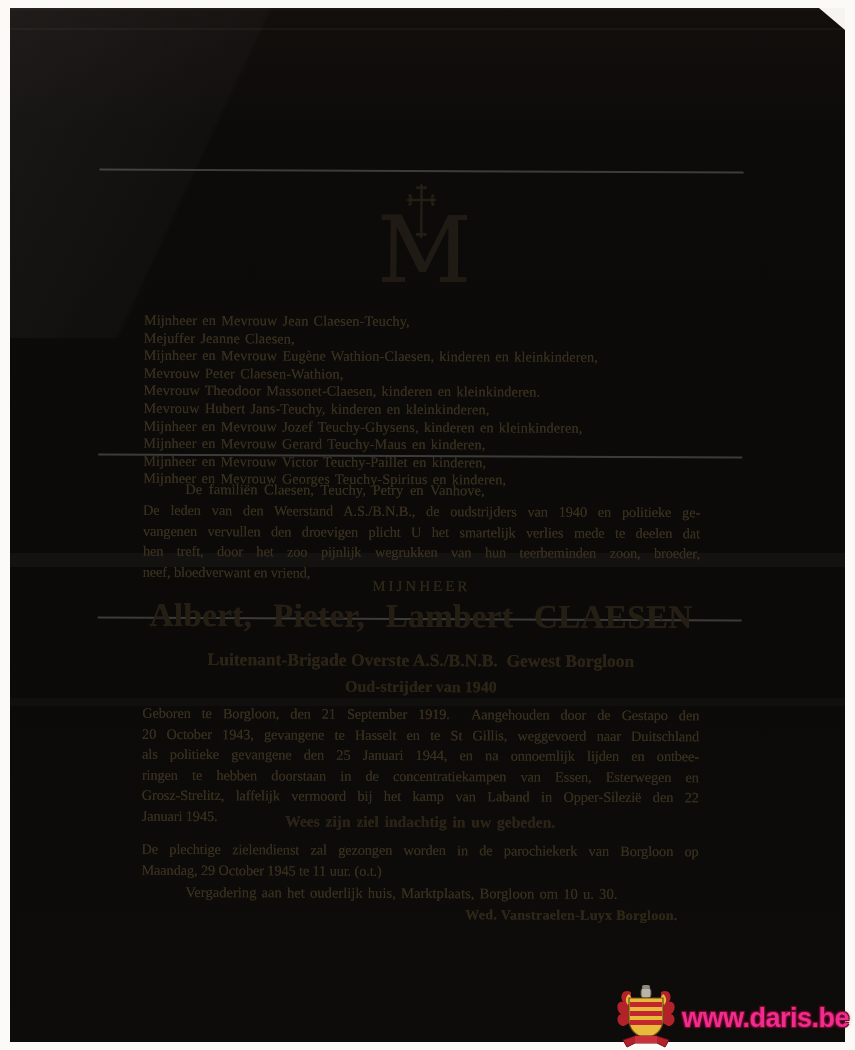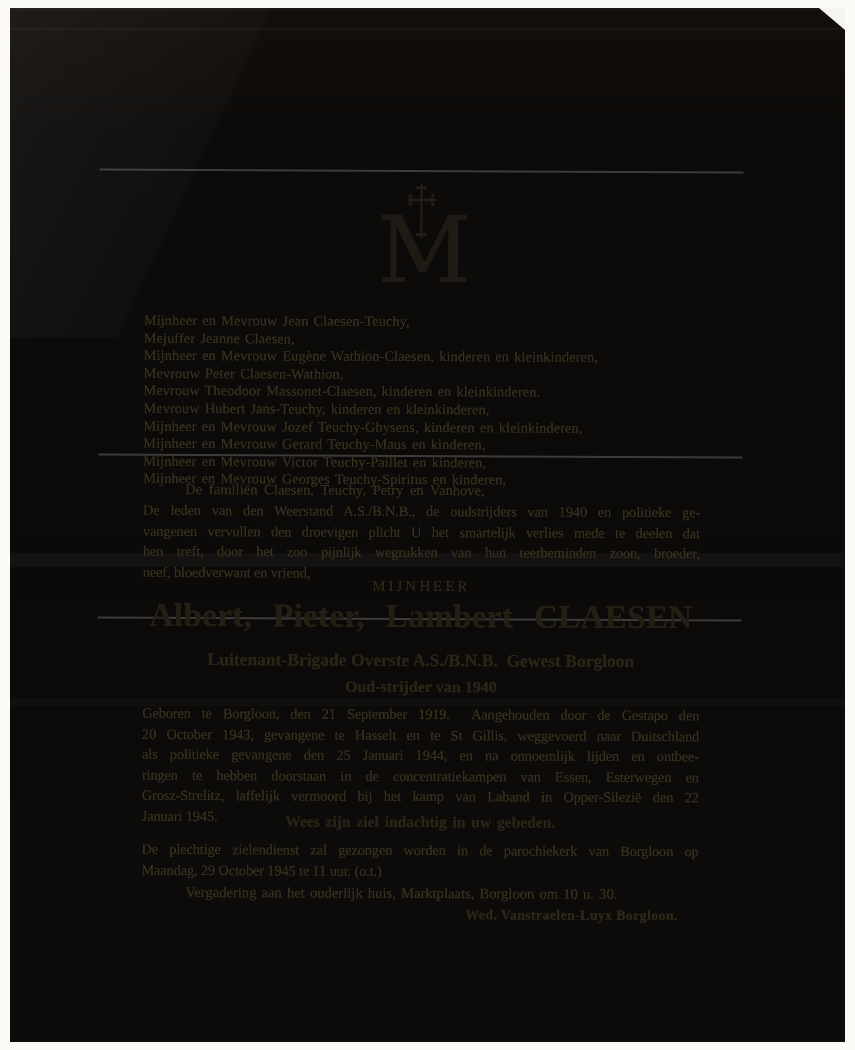--- a/index.html
+++ b/index.html
@@ -153,14 +153,35 @@
 
     <div class="block para service">
       <div class="line">De plechtige zielendienst zal gezongen worden in de parochiekerk van Borgloon op</div>
       <div class="line last">Maandag, 29 October 1945 te 11 uur. (o.t.)</div>
     </div>
 
     <div class="block gathering">Vergadering aan het ouderlijk huis, Marktplaats, Borgloon om 10 u. 30.</div>
     <div class="printer">Wed. Vanstraelen-Luyx Borgloon.</div>
   </div>
 
+  <div class="watermark">
+    <svg class="wm-crest" width="78" height="68" viewBox="0 0 78 68">
+
+      <path d="M22 8 C14 4 10 12 14 18 C8 16 6 26 12 30 C6 32 8 42 15 42 L22 38 Z" fill="#b3212b"></path>
+      <path d="M52 8 C60 4 64 12 60 18 C66 16 68 26 62 30 C68 32 66 42 59 42 L52 38 Z" fill="#b3212b"></path>
+      <path d="M20 10 C16 13 16 18 19 21 L24 16 Z" fill="#e9b93c"></path>
+      <path d="M54 10 C58 13 58 18 55 21 L50 16 Z" fill="#e9b93c"></path>
+
+      <rect x="32" y="4" width="10" height="10" rx="3" fill="#b9b4ac" stroke="#57503f" stroke-width="1"></rect>
+      <rect x="33" y="1" width="8" height="4" rx="2" fill="#8f8a80"></rect>
+
+      <path d="M20 14 h34 v22 c0 10 -8 16 -17 19 c-9 -3 -17 -9 -17 -19 Z" fill="#e9b93c" stroke="#6b4b12" stroke-width="1.2"></path>
+      <rect x="21" y="18" width="32" height="5" fill="#c22730"></rect>
+      <rect x="21" y="27" width="32" height="5" fill="#c22730"></rect>
+      <rect x="21" y="36" width="32" height="5" fill="#c22730"></rect>
+
+      <path d="M14 56 L26 52 H48 L60 56 L56 63 L48 59 H26 L18 63 Z" fill="#b3212b" stroke="#6e0c1c" stroke-width="1"></path>
+      <path d="M26 52 H48 V59 H26 Z" fill="#c93039"></path>
+    </svg>
+    <div class="wm-url">www.daris.be</div>
+  </div>
 
 </div>
 
 </body></html>

